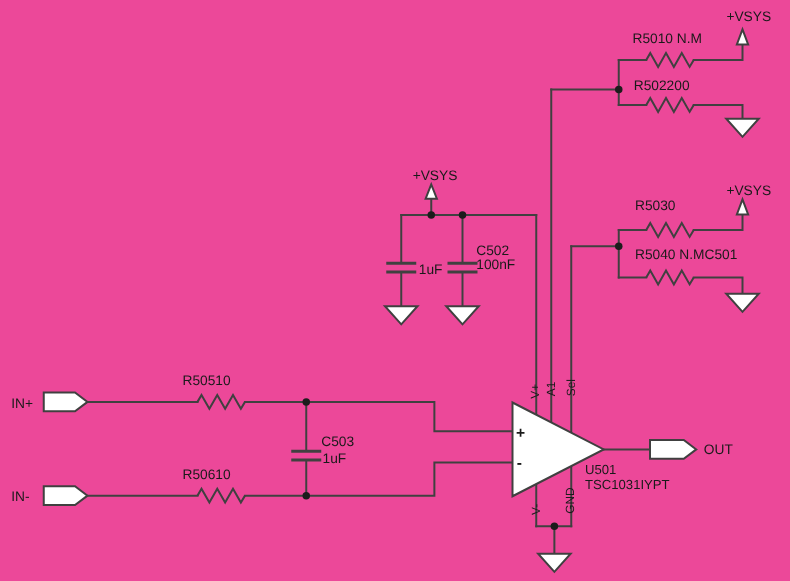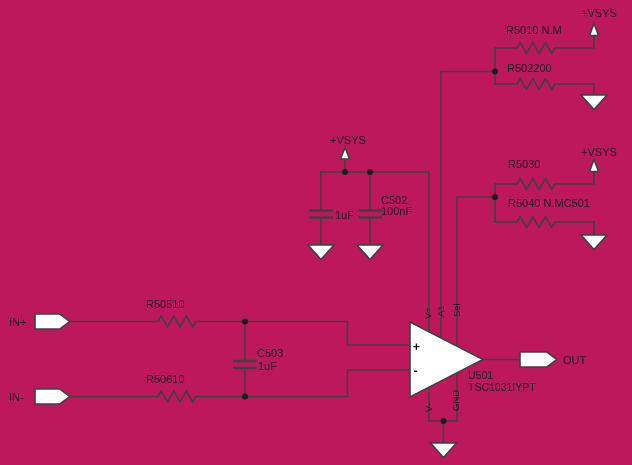--- a/index.html
+++ b/index.html
@@ -1,16 +1,16 @@
 <!DOCTYPE html>
 <html><head>
 <meta charset="utf-8">
 <style>
   html,body{margin:0;padding:0;background:#ffffff;}
-  .page{width:632px;height:465px;position:relative;background:#be185d;overflow:hidden;}
+  .page{width:632px;height:465px;position:relative;background:#ec4899;overflow:hidden;}
   svg{display:block;}
   svg text{
     font-family:"Liberation Sans", sans-serif;
     fill:#1a1a1a;
   }
   .lbl{font-size:11px;}
   .lbl-sm{font-size:10.5px;}
   .pin{font-size:9.5px;}
   .sign{font-size:12.5px;font-weight:bold;}
   .wire{stroke:#404040;stroke-width:1.6;fill:none;stroke-linecap:square;}

